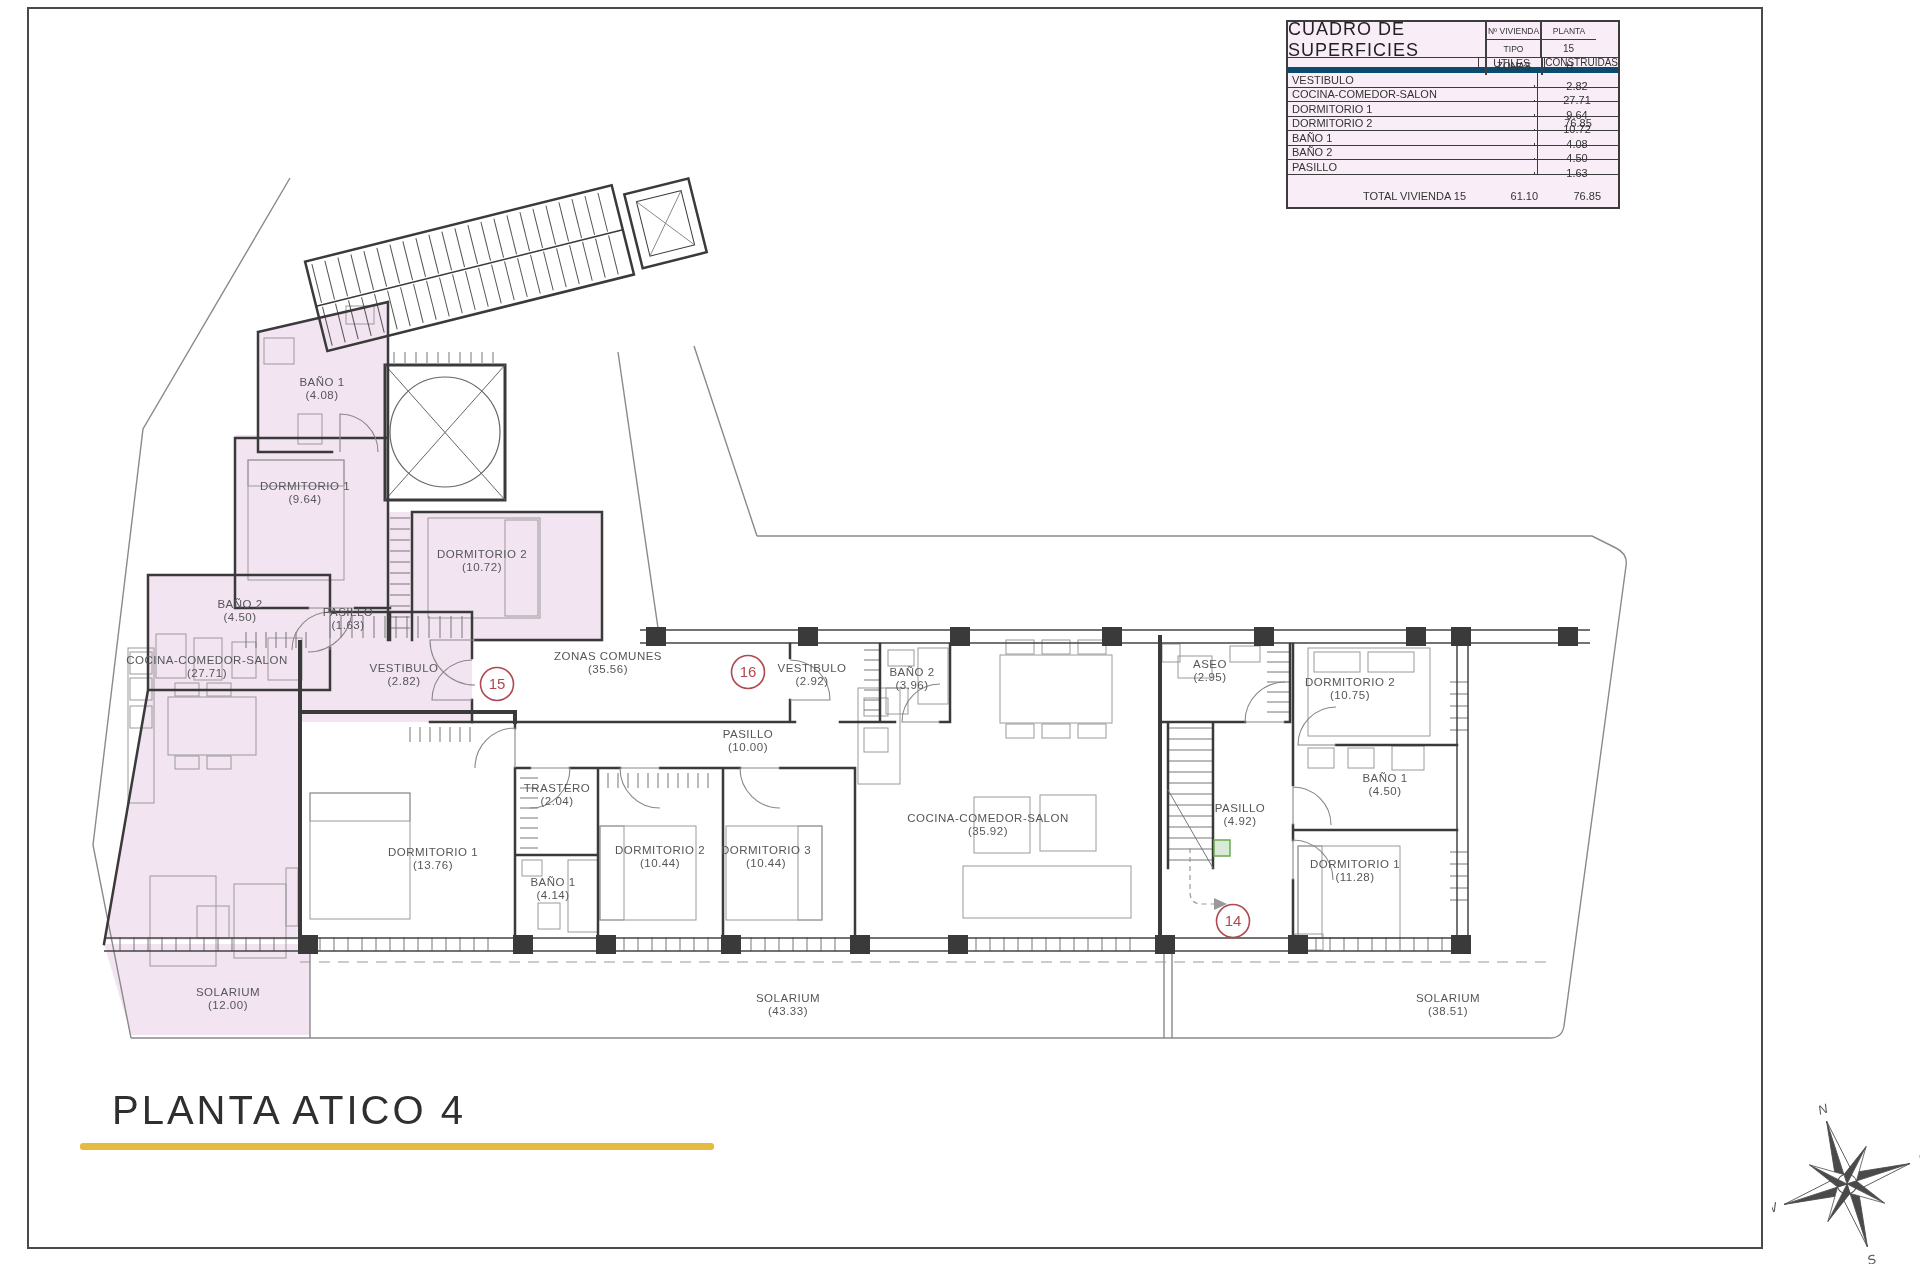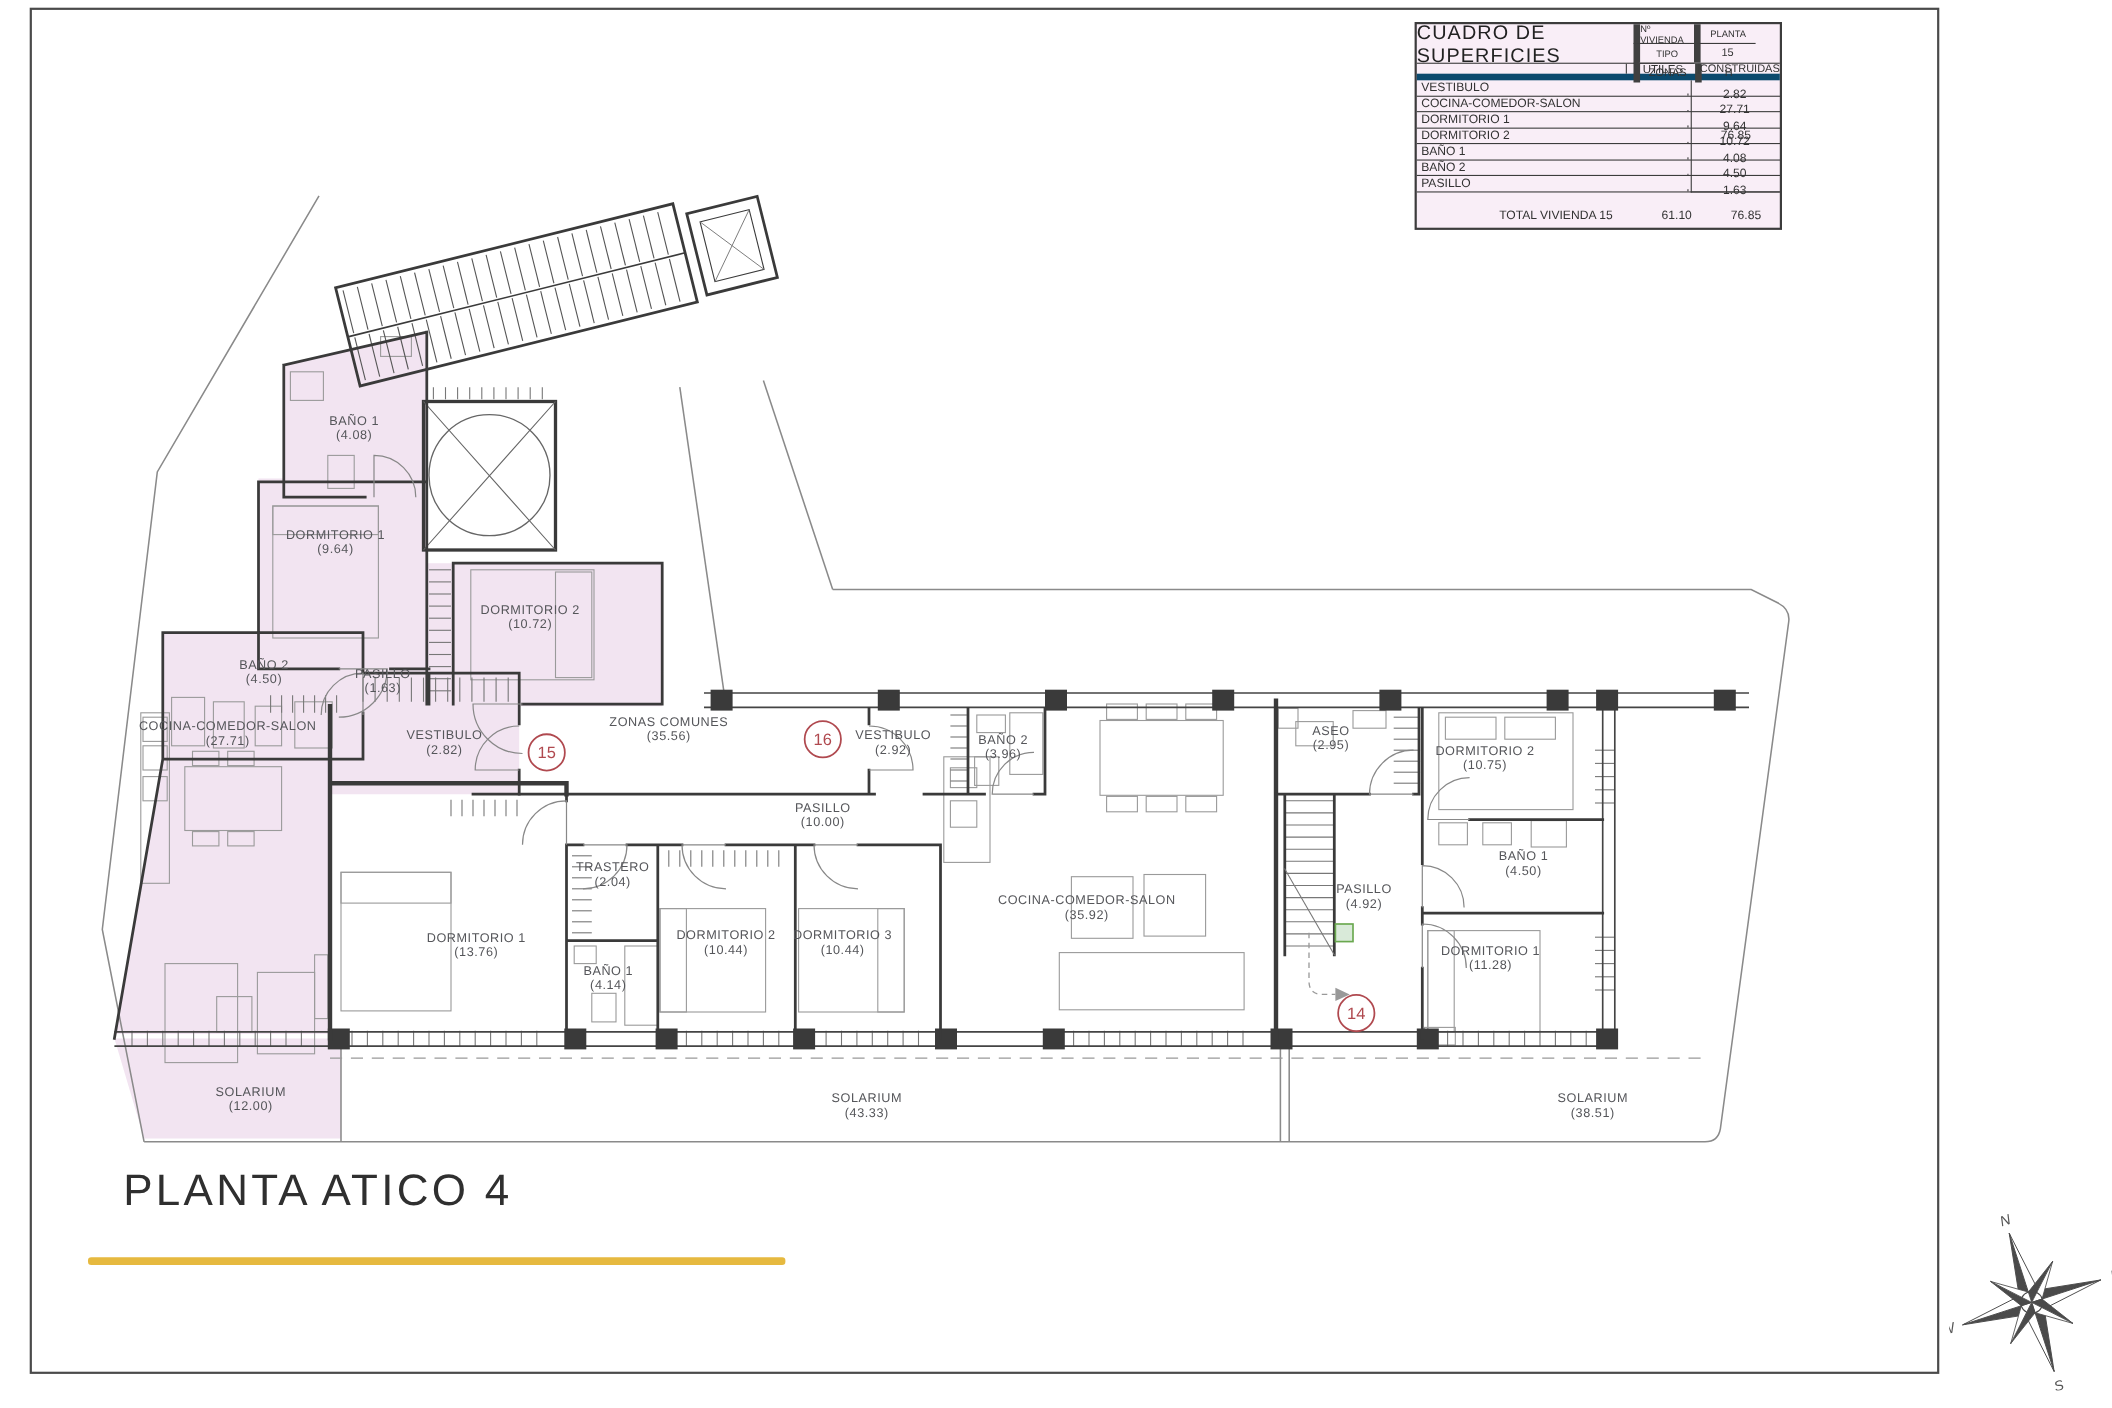--- a/index.html
+++ b/index.html
@@ -9,42 +9,42 @@
   svg text{font-family:"Liberation Sans",sans-serif;}
 
   
   .s-table{position:absolute;left:1286px;top:20px;width:334px;background:#f9eef7;
            border:2px solid #3c3c3c;color:#333;box-sizing:border-box;}
   .s-table *{box-sizing:border-box;}
   .t-head{display:flex;height:36px;border-bottom:1px solid #3c3c3c;}
   .t-title{width:246px;display:flex;align-items:center;justify-content:center;
            font-size:18px;letter-spacing:1px;color:#222;}
   .t-hcols{width:166px;display:flex;flex-wrap:wrap;}
-  .t-hcols .hc{display:flex;align-items:center;justify-content:center;border-left:6px solid #404040;}
+  .t-hcols .hc{display:flex;align-items:center;justify-content:center;border-left:2px solid #404040;}
   .t-hcols .r1{height:18px;font-size:8.5px;border-bottom:1px solid #3c3c3c;}
   .t-hcols .r2{height:17px;font-size:10px;}
   .w1{width:55px}.w2{width:56px}.w3{width:55px}
   .t-sub{display:flex;height:15px;border-bottom:6px solid #0c4a6e;font-size:10.5px;}
   .t-sub .c1{width:246px;}
   .t-sub .c2{width:85px;border-left:1px solid #3c3c3c;display:flex;align-items:center;justify-content:center;}
   .t-sub .c3{width:81px;border-left:1px solid #3c3c3c;display:flex;align-items:center;justify-content:center;font-size:10px;}
   .t-body{position:relative;}
   .t-row{display:flex;width:331px;height:14.5px;border-bottom:1px solid #3c3c3c;font-size:11px;}
   .t-row .c1{width:246px;padding-left:4px;display:flex;align-items:center;}
   .t-row .c2{width:85px;border-left:1px solid #3c3c3c;display:flex;align-items:center;justify-content:center;margin-top:12px;}
   .t-constr{position:absolute;right:0;top:0;width:81px;height:101.5px;border-left:1px solid #3c3c3c;
             border-bottom:1px solid #3c3c3c;display:flex;align-items:center;justify-content:center;font-size:11px;}
   .t-spacer{height:11px;}
   .t-total{display:flex;height:21px;font-size:11px;}
   .t-total .c1{width:246px;display:flex;align-items:center;justify-content:flex-end;padding-right:26px;padding-left:46px;}
   .t-total .c2{width:85px;display:flex;align-items:center;justify-content:center;}
   .t-total .c3{width:81px;display:flex;align-items:center;justify-content:center;}
 
   
-  .plan-title{position:absolute;left:112px;top:1060px;font-size:40px;font-weight:400;
+  .plan-title{position:absolute;left:112px;top:1088px;font-size:40px;font-weight:400;
               letter-spacing:3px;color:#2f2f2f;}
   .title-underline{position:absolute;left:80px;top:1143px;width:634px;height:7px;
                    background:#e6b93f;border-radius:3px;}
   .compass-svg{position:absolute;left:1772px;top:1100px;width:150px;height:164px;}
 </style>
 </head>
 <body>
 
 <div class="sheet">
 

